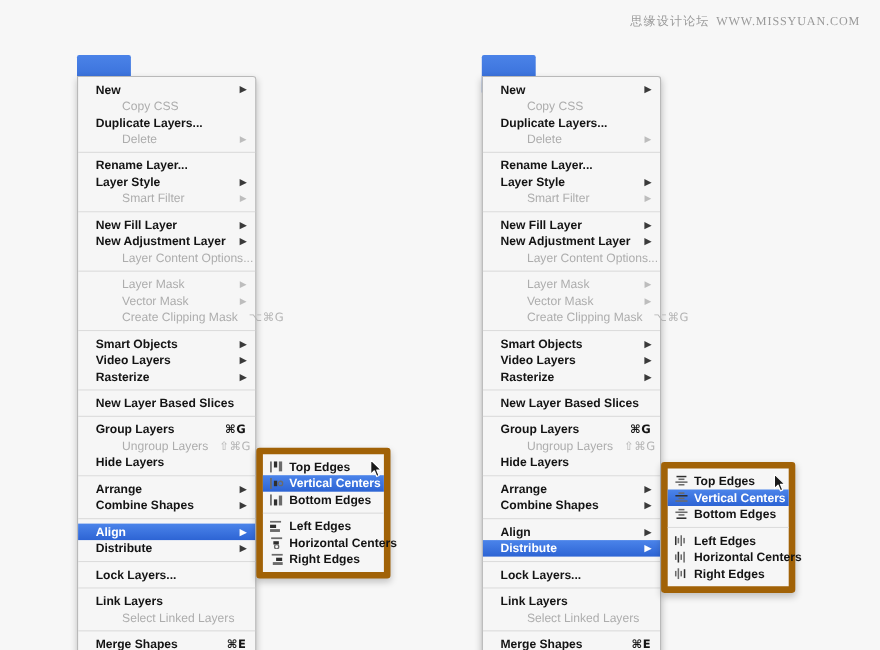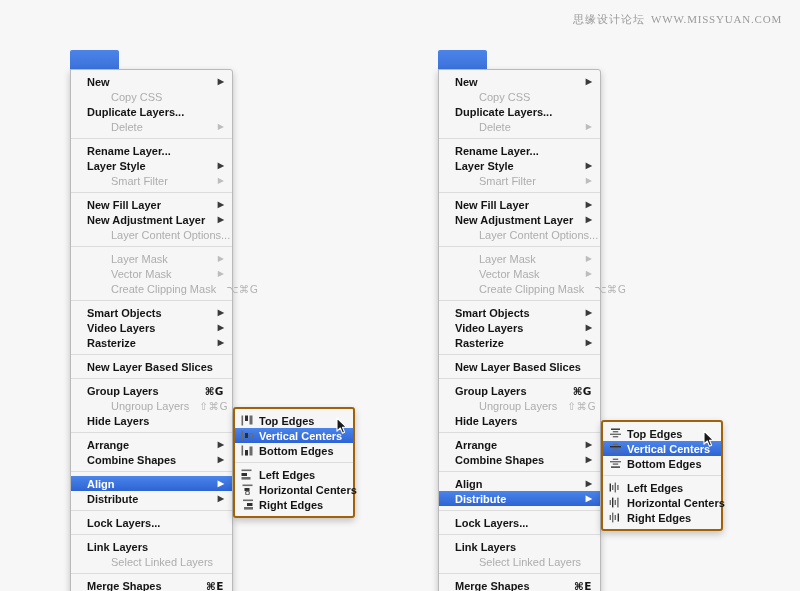--- a/index.html
+++ b/index.html
@@ -110,21 +110,21 @@
     height: 1px;
     background: #dcdcdc;
     margin: 4px 0 4px 0;
   }
 
   
   .submenu {
     position: absolute;
     width: 122px;
     background: #f6f6f6;
-    border: 2px solid #a16207;
+    border: 6px solid #a16207;
     border-radius: 3px;
     box-shadow: 0 3px 7px rgba(0,0,0,0.22);
     padding: 4px 0 4px 0;
     box-sizing: border-box;
   }
   .smi {
     position: relative;
     display: flex;
     align-items: center;
     height: 15px;

